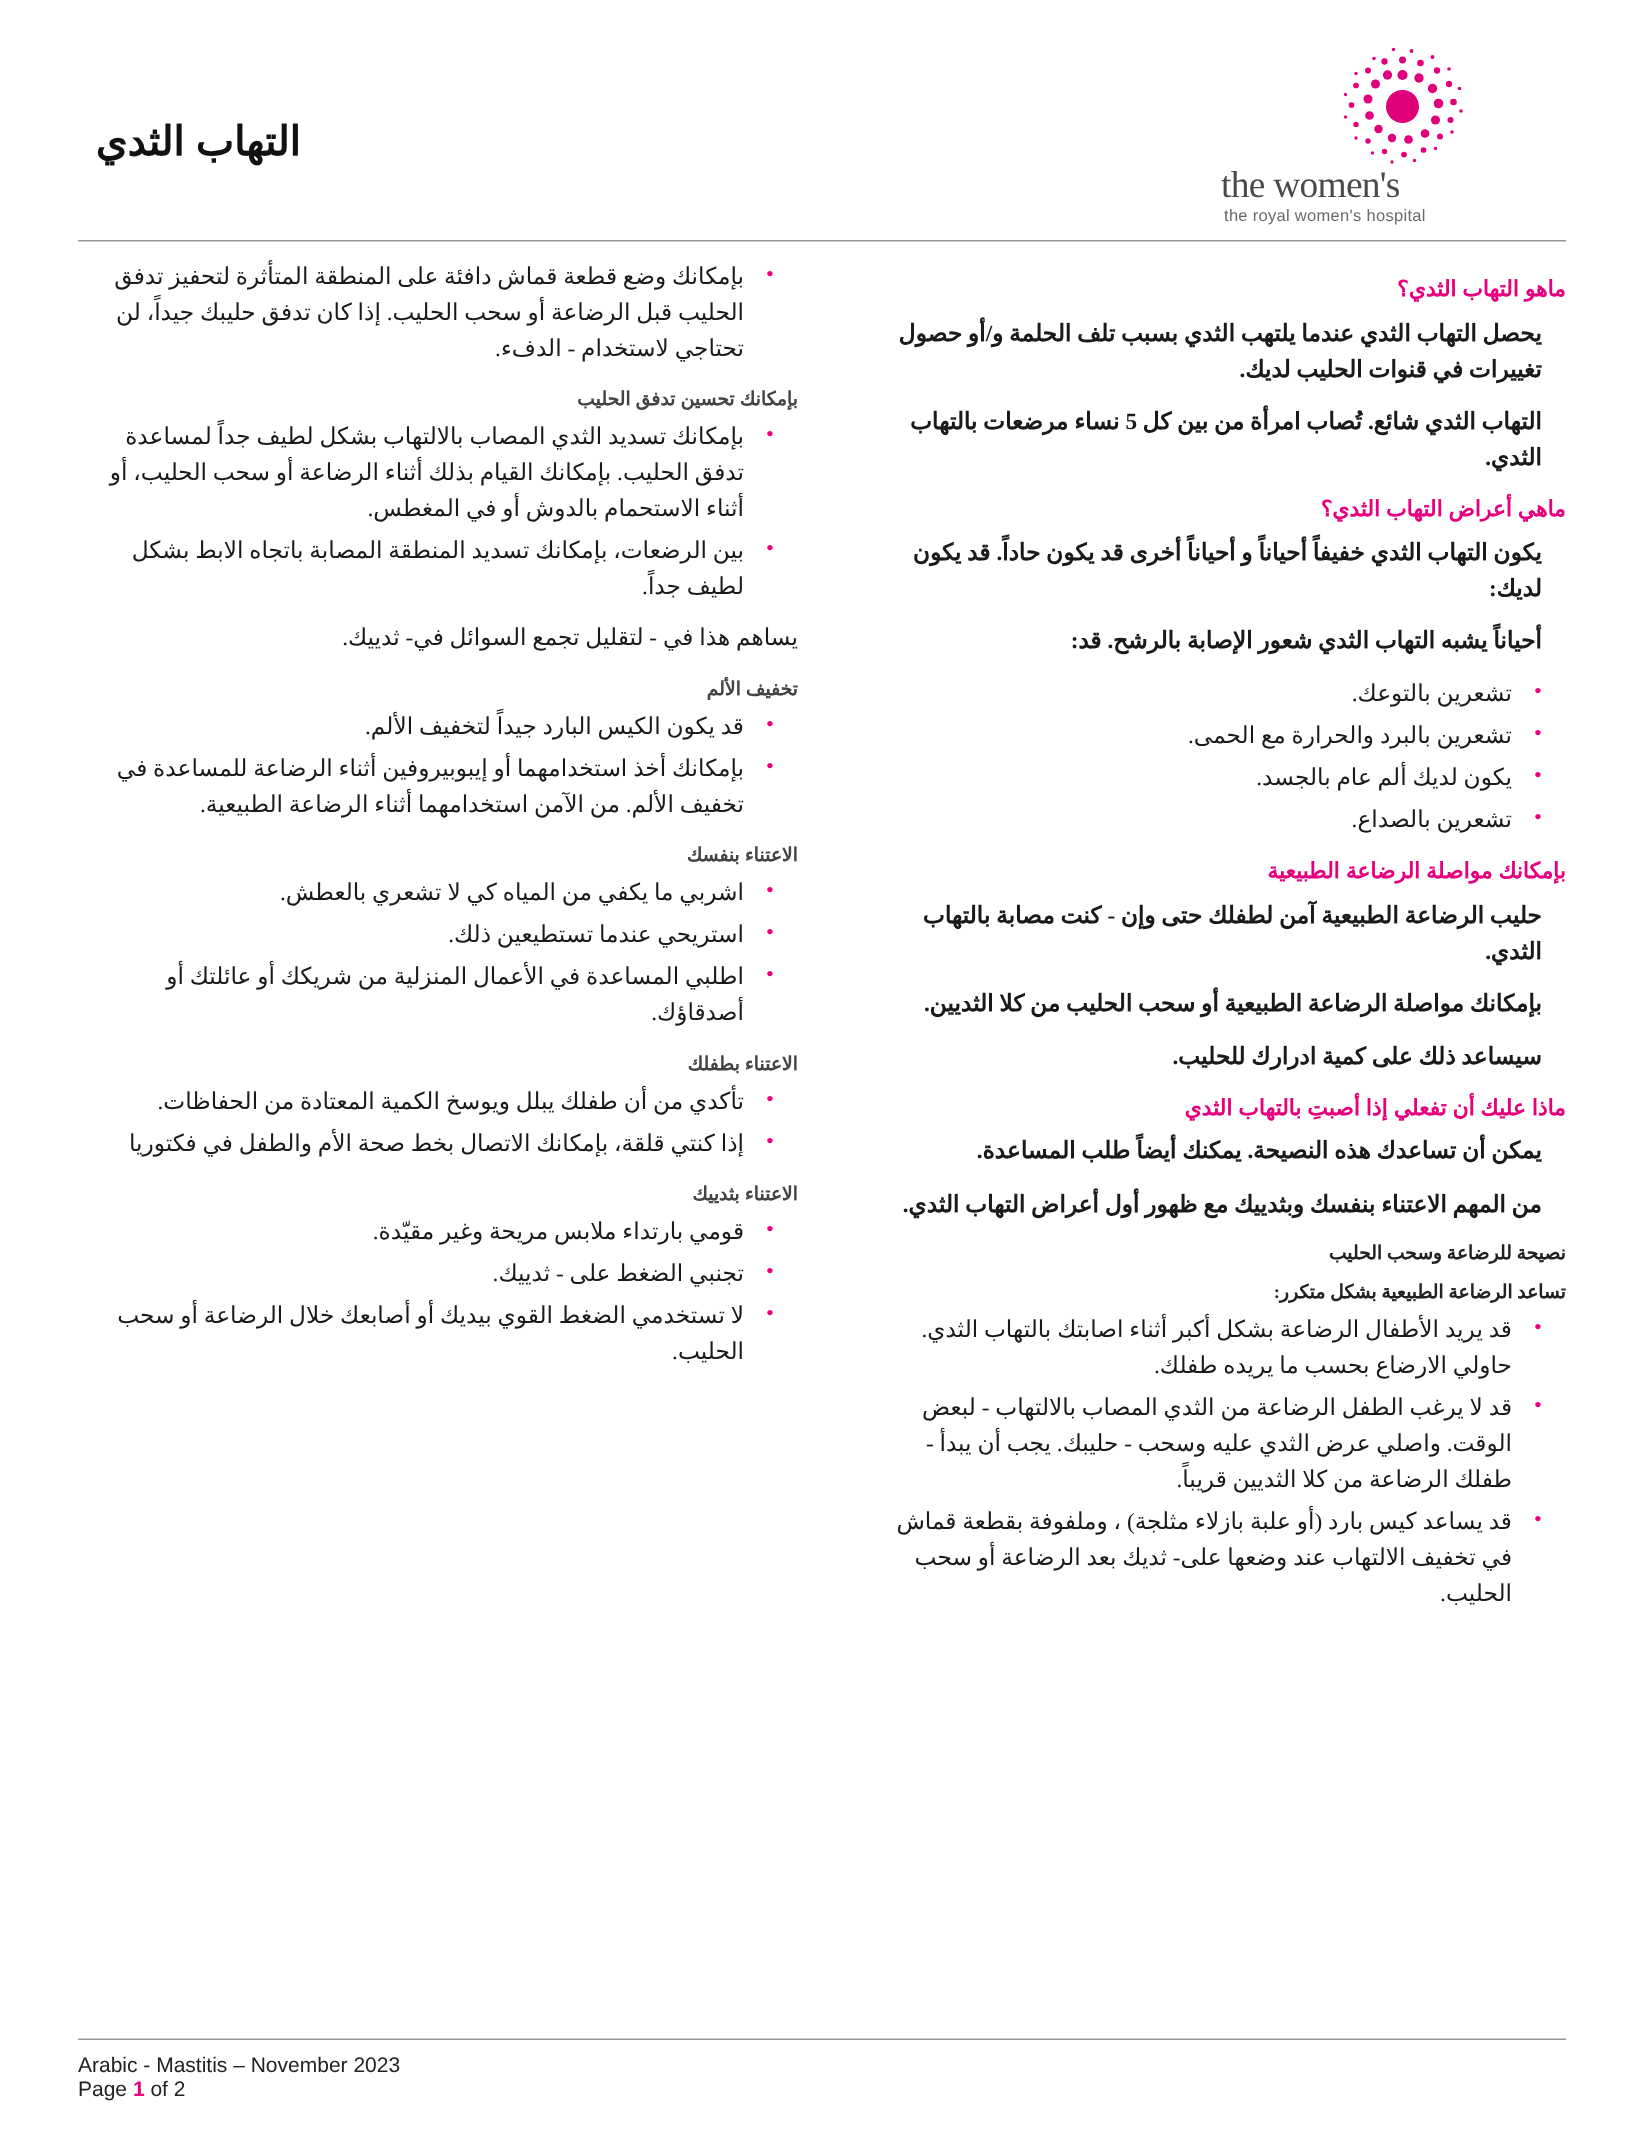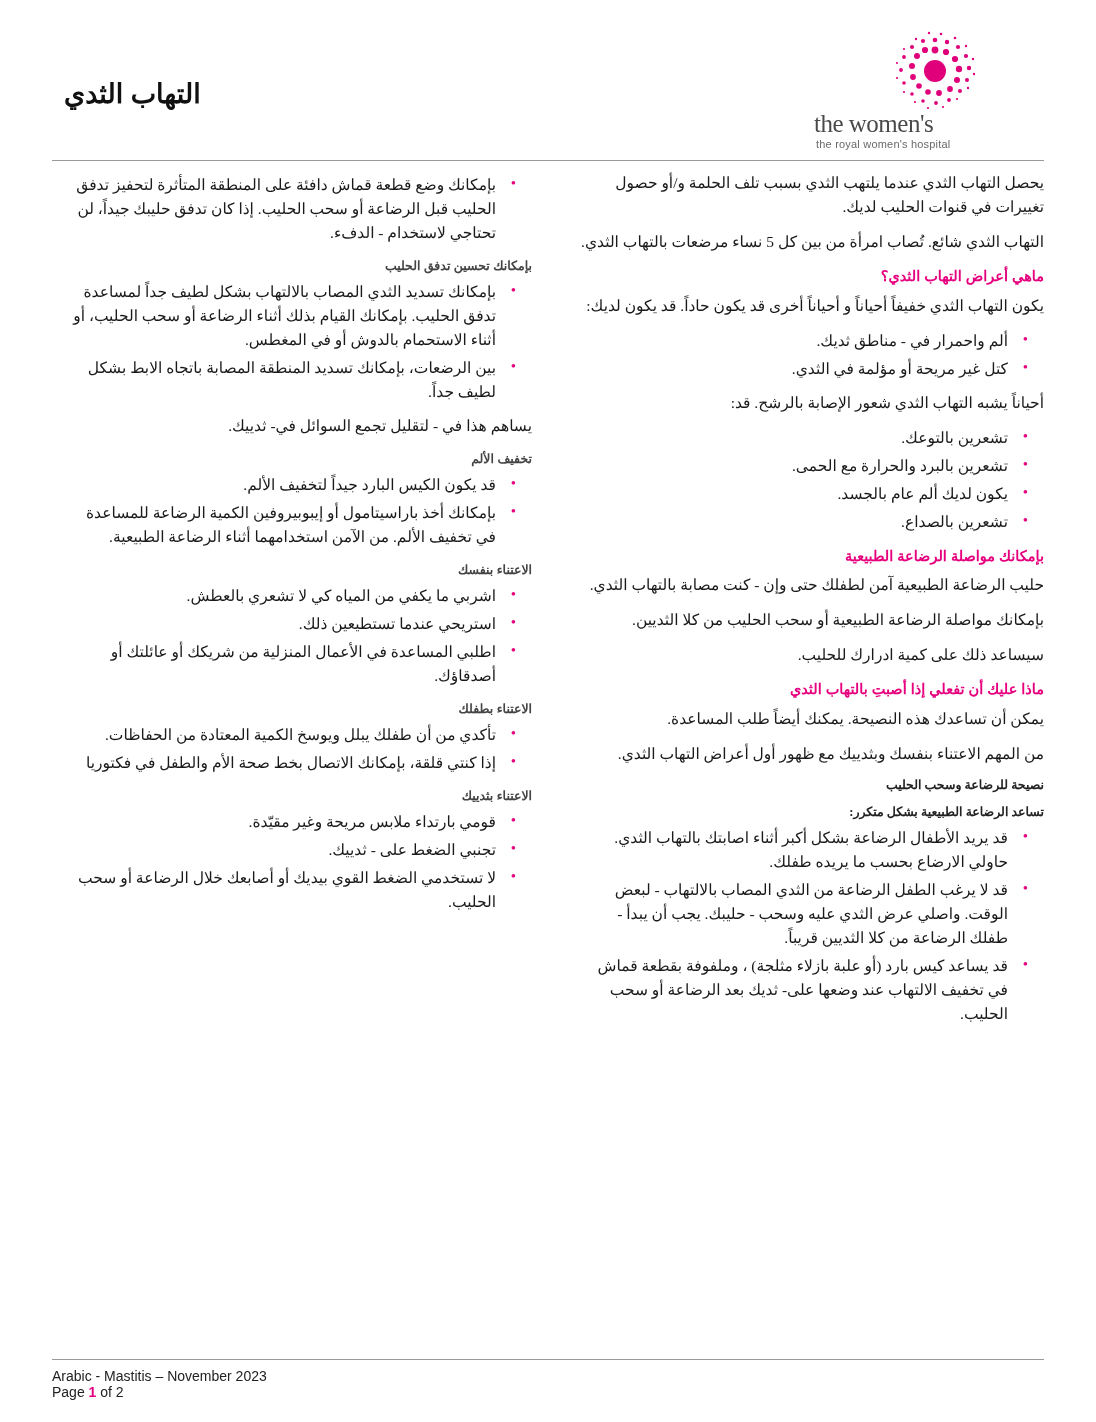--- a/index.html
+++ b/index.html
@@ -110,22 +110,23 @@
     font-family: Liberation Serif, serif;
     font-size: 12.5px;
     font-weight: bold;
     color: #222222;
     margin: 10px 0 5px 0;
     line-height: 1.35;
   }
   p.para {
     font-size: 15.5px;
     line-height: 1.55;
-    margin: 0 0 11px 0;
+    margin: 0 16px 11px 0;
     color: #1a1a1a;
+    font-weight: bold;
   }
   ul.bullets {
     margin: 2px 0 10px 0;
     padding: 0 22px 0 0;
     list-style: none;
   }
   ul.bullets li {
     font-size: 15.5px;
     line-height: 1.55;
     margin-bottom: 4px;
@@ -235,29 +236,26 @@
       <div class="logo-sub">the royal women's hospital</div>
     </div>
   </div>
 
   <hr class="rule">
 
   <div class="columns">
 
     <div class="col">
 
+      <h2 class="sec">ماهو التهاب الثدي؟</h2>
       <p class="para">يحصل التهاب الثدي عندما يلتهب الثدي بسبب تلف الحلمة و/أو حصول تغييرات في قنوات الحليب لديك.</p>
       <p class="para">التهاب الثدي شائع. تُصاب امرأة من بين كل 5 نساء مرضعات بالتهاب الثدي.</p>
 
       <h2 class="sec">ماهي أعراض التهاب الثدي؟</h2>
       <p class="para">يكون التهاب الثدي خفيفاً أحياناً و أحياناً أخرى قد يكون حاداً. قد يكون لديك:</p>
-      <ul class="bullets">
-        <li>ألم واحمرار في - مناطق ثديك.</li>
-        <li>كتل غير مريحة أو مؤلمة في الثدي.</li>
-      </ul>
       <p class="para">أحياناً يشبه التهاب الثدي شعور الإصابة بالرشح. قد:</p>
       <ul class="bullets">
         <li>تشعرين بالتوعك.</li>
         <li>تشعرين بالبرد والحرارة مع الحمى.</li>
         <li>يكون لديك ألم عام بالجسد.</li>
         <li>تشعرين بالصداع.</li>
       </ul>
 
       <h2 class="sec">بإمكانك مواصلة الرضاعة الطبيعية</h2>
       <p class="para">حليب الرضاعة الطبيعية آمن لطفلك حتى وإن - كنت مصابة بالتهاب الثدي.</p>
@@ -286,21 +284,21 @@
       <h3 class="sub">بإمكانك تحسين تدفق الحليب</h3>
       <ul class="bullets">
         <li>بإمكانك تسديد الثدي المصاب بالالتهاب بشكل لطيف جداً لمساعدة تدفق الحليب. بإمكانك القيام بذلك أثناء الرضاعة أو سحب الحليب، أو أثناء الاستحمام بالدوش أو في المغطس.</li>
         <li>بين الرضعات، بإمكانك تسديد المنطقة المصابة باتجاه الابط بشكل لطيف جداً.</li>
       </ul>
       <p class="note">يساهم هذا في - لتقليل تجمع السوائل في- ثدييك.</p>
 
       <h3 class="sub">تخفيف الألم</h3>
       <ul class="bullets">
         <li>قد يكون الكيس البارد جيداً لتخفيف الألم.</li>
-        <li>بإمكانك أخذ باراسيتامول أو إيبوبيروفين الكمية الرضاعة للمساعدة في تخفيف الألم. من الآمن استخدامهما أثناء الرضاعة الطبيعية.</li>
+        <li>بإمكانك أخذ استخدامهما أو إيبوبيروفين أثناء الرضاعة للمساعدة في تخفيف الألم. من الآمن استخدامهما أثناء الرضاعة الطبيعية.</li>
       </ul>
 
       <h3 class="sub">الاعتناء بنفسك</h3>
       <ul class="bullets">
         <li>اشربي ما يكفي من المياه كي لا تشعري بالعطش.</li>
         <li>استريحي عندما تستطيعين ذلك.</li>
         <li>اطلبي المساعدة في الأعمال المنزلية من شريكك أو عائلتك أو أصدقاؤك.</li>
       </ul>
 
       <h3 class="sub">الاعتناء بطفلك</h3>

